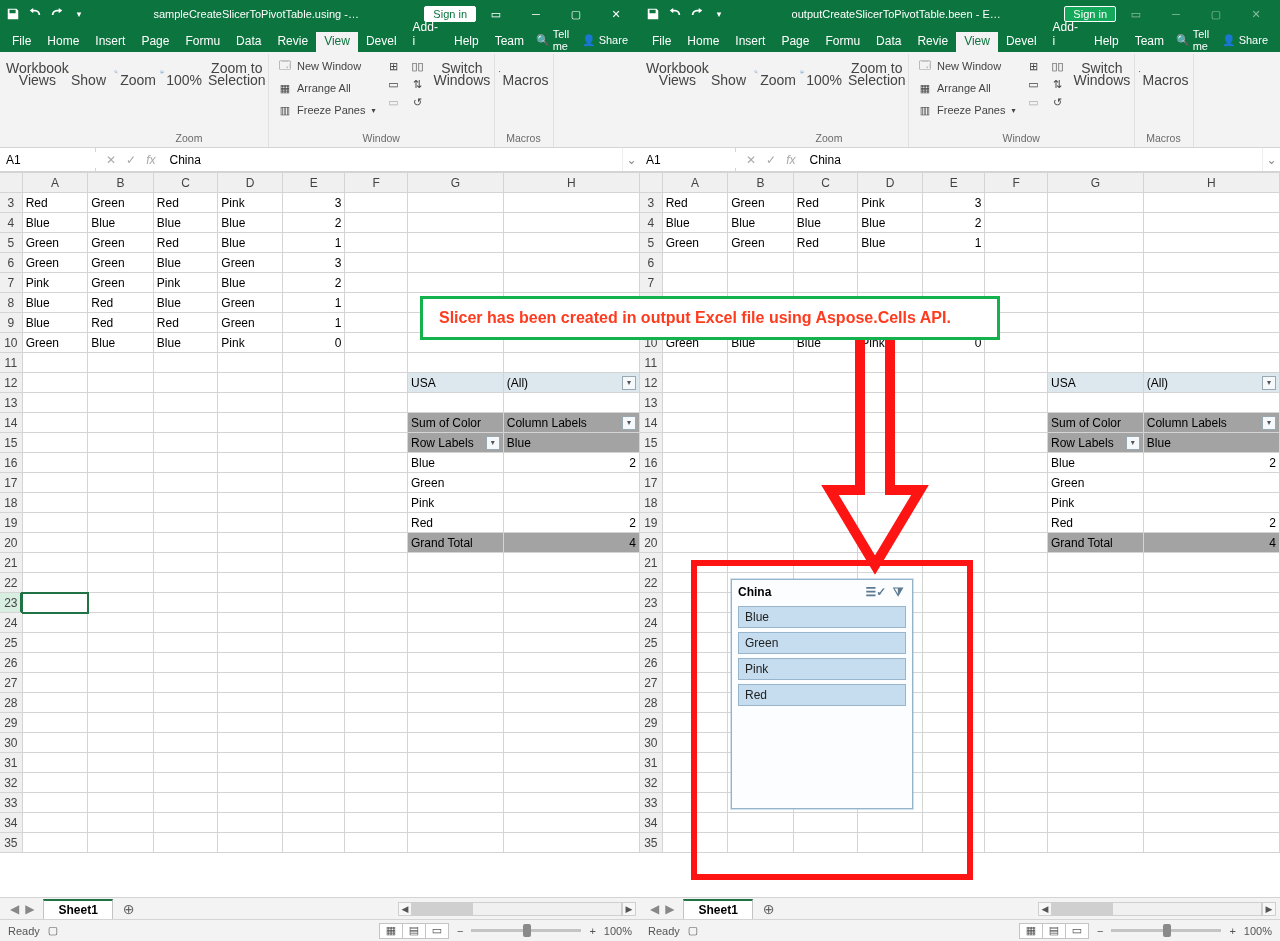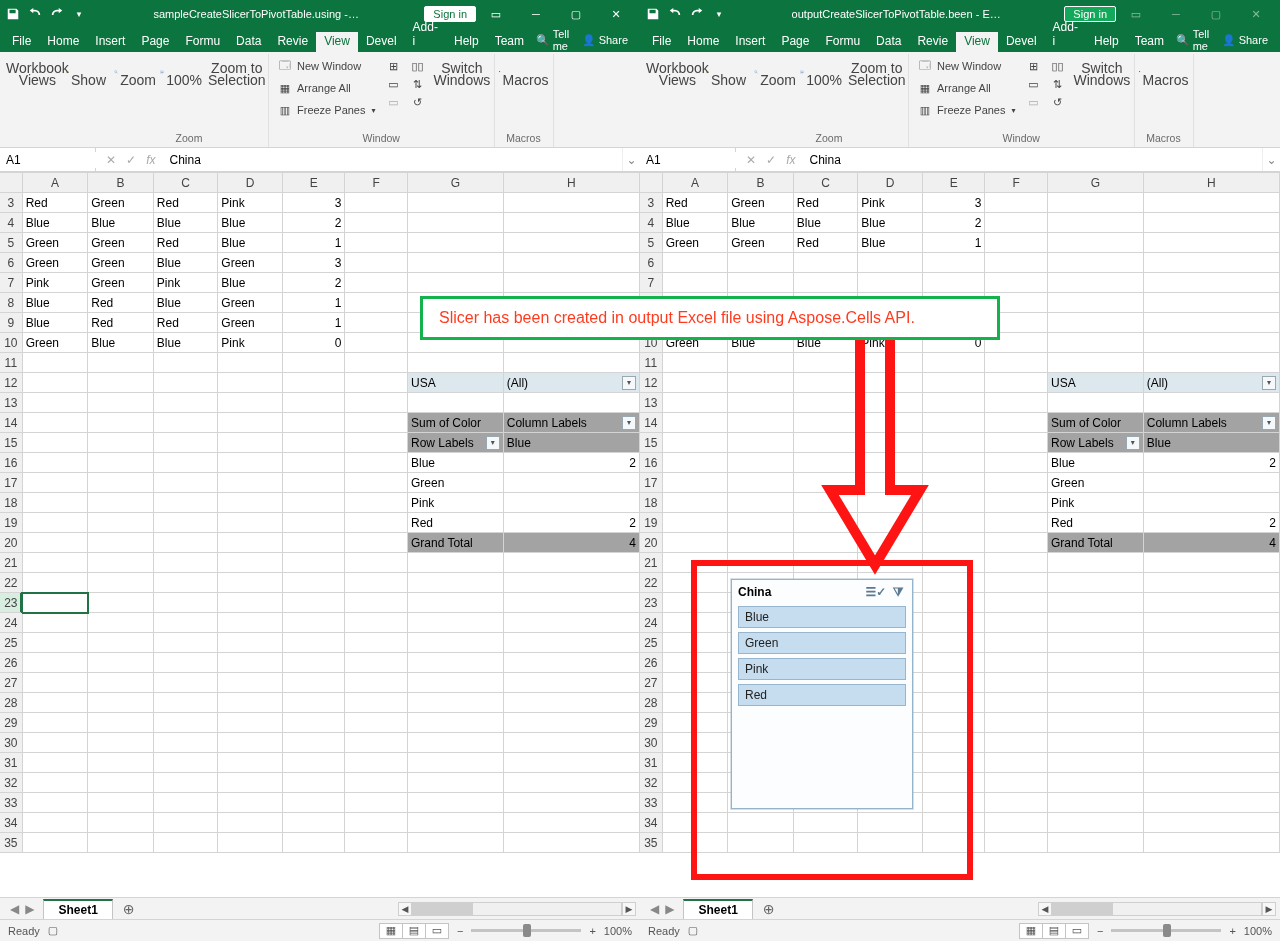--- a/index.html
+++ b/index.html
@@ -136,21 +136,21 @@
   }
   .status-bar .sp { flex:1;}
   .view-sw { display:flex; gap:0; }
   .view-sw span { width:24px;height:16px; border:1px solid #c4c4c4; margin-left:-1px; display:flex; align-items:center; justify-content:center; background:#fff;}
   .zoom-slider { width:110px; height:3px; background:#c4c4c4; position:relative;}
   .zoom-slider::before,.zoom-slider::after{content:'';position:absolute;top:-5px;width:12px;height:12px;}
   .zoom-thumb {position:absolute; top:-5px; left:52px; width:8px;height:13px; background:#8a8a8a; border-radius:2px;}
   
   .anno-box {
     position:absolute; border:3px solid #14b24c; background:#fff;
-    color:#ff3b1f; font-size:16px; font-weight:400; padding:10px 16px; z-index:50;
+    color:#ff3b1f; font-size:16px; font-weight:700; padding:10px 16px; z-index:50;
   }
   .red-frame { position:absolute; border:6px solid #ff1414; z-index:40; }
   .red-arrow { position:absolute; z-index:41; }
   
   .slicer {
     position:absolute; border:1px solid #94b4cc; background:#fcfdfe; width:182px; height:230px;
     box-shadow:0 0 0 1px rgba(148,180,204,.4);
     display:flex; flex-direction:column; z-index:42;
   }
   .slicer-head { display:flex; align-items:center; padding:4px 6px; font-weight:bold; font-size:12px;}

